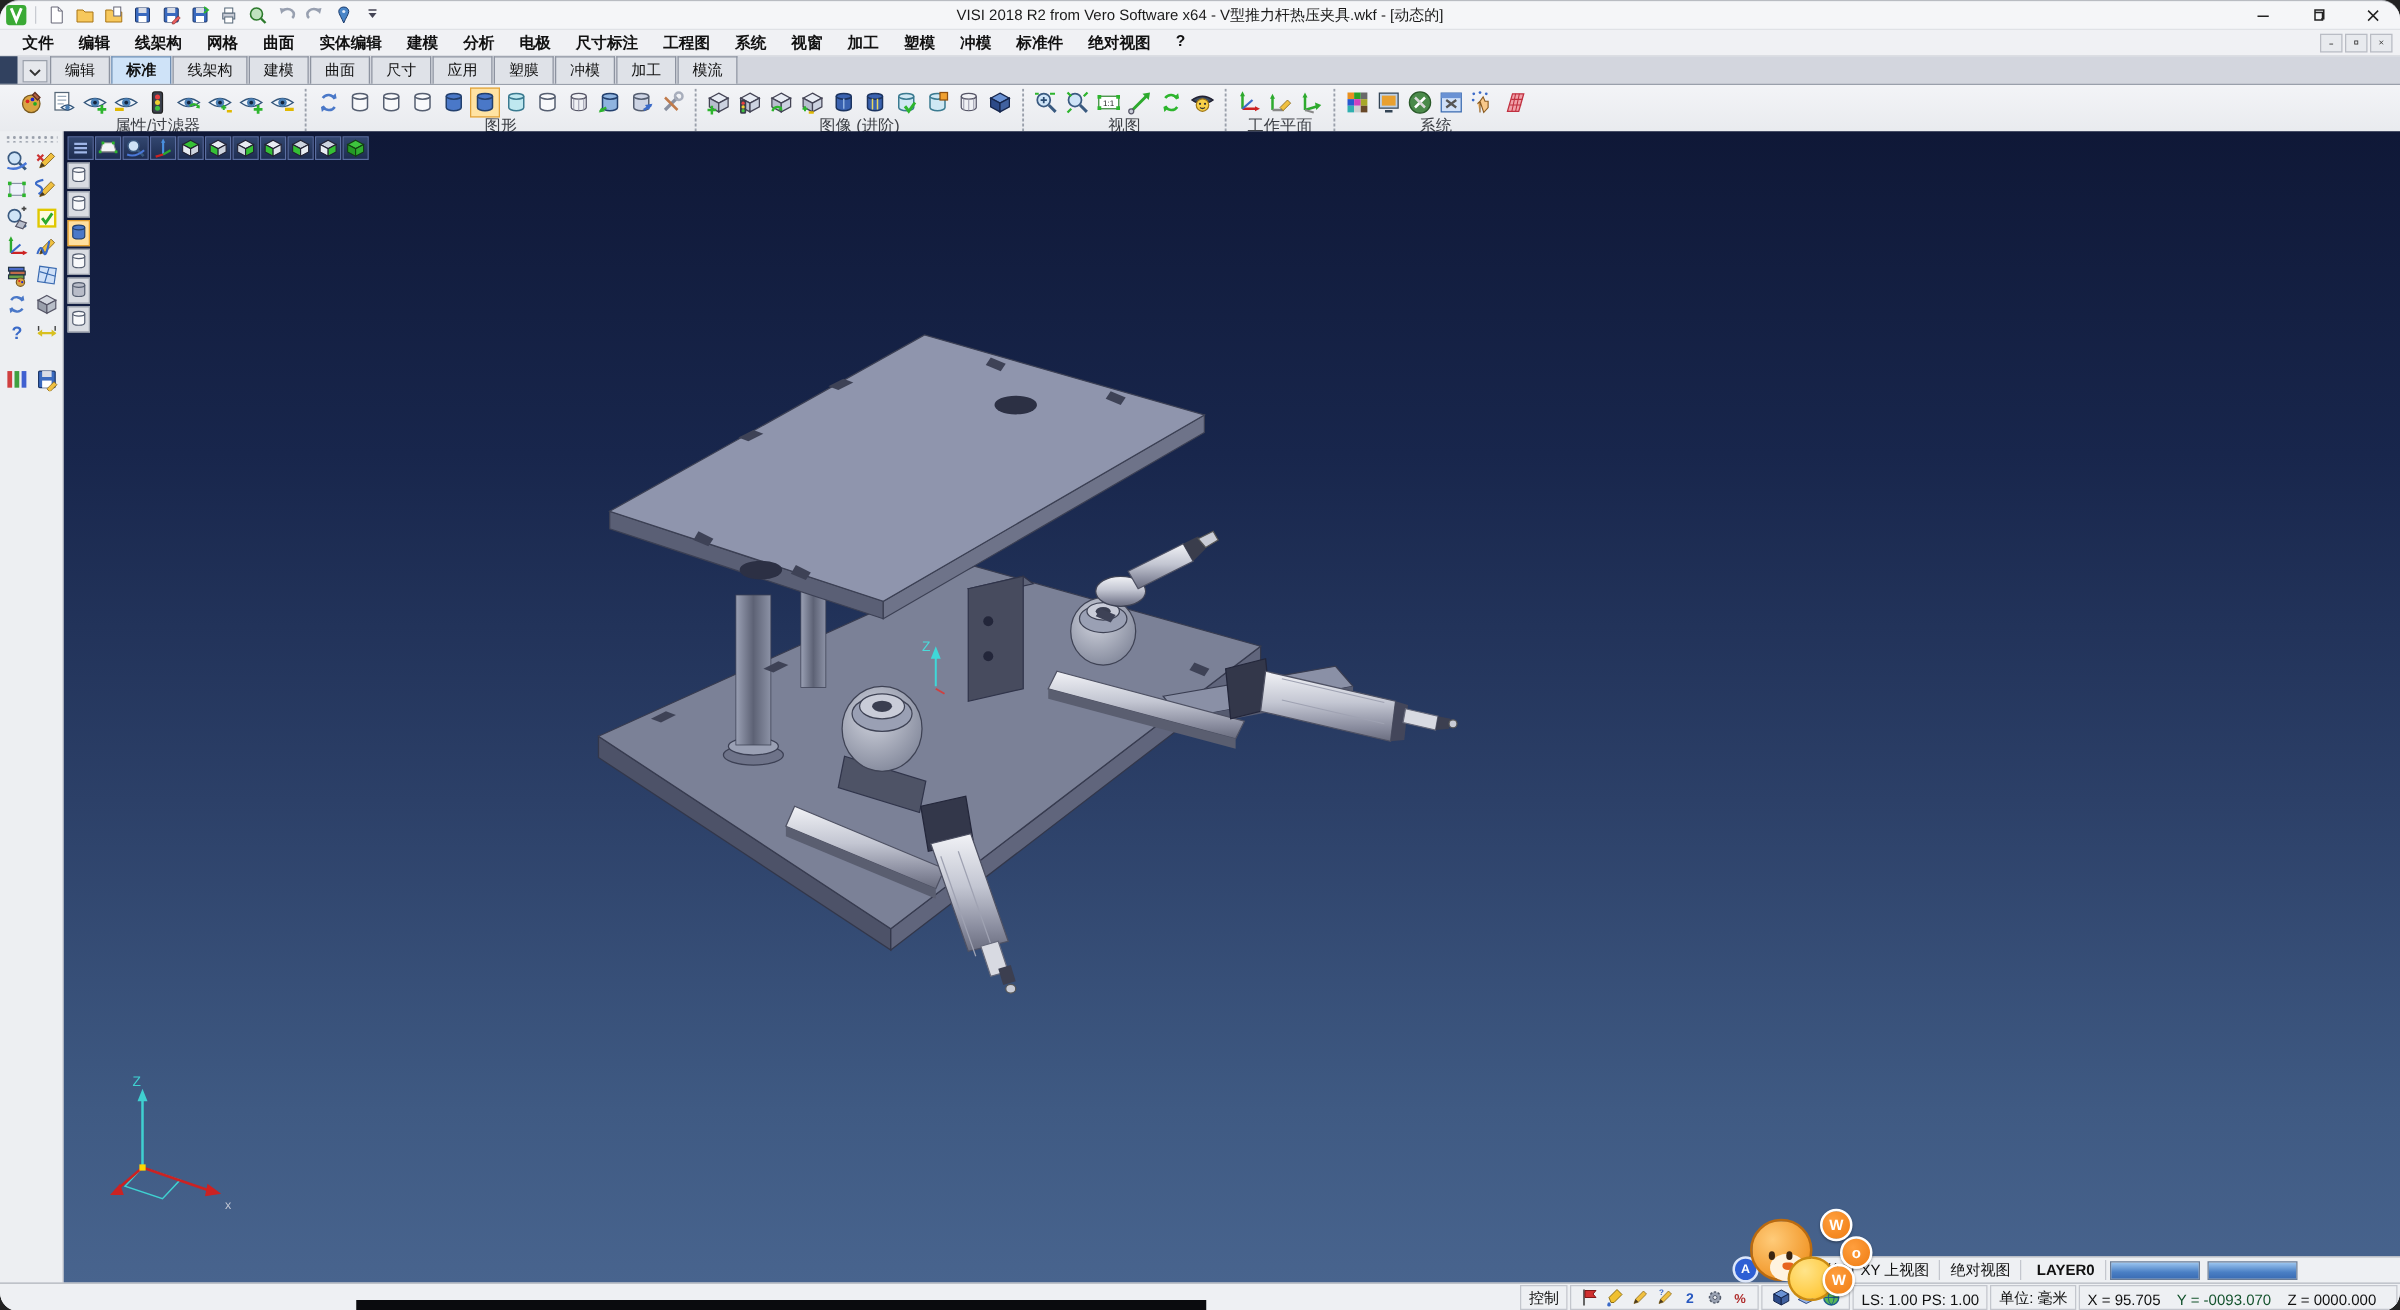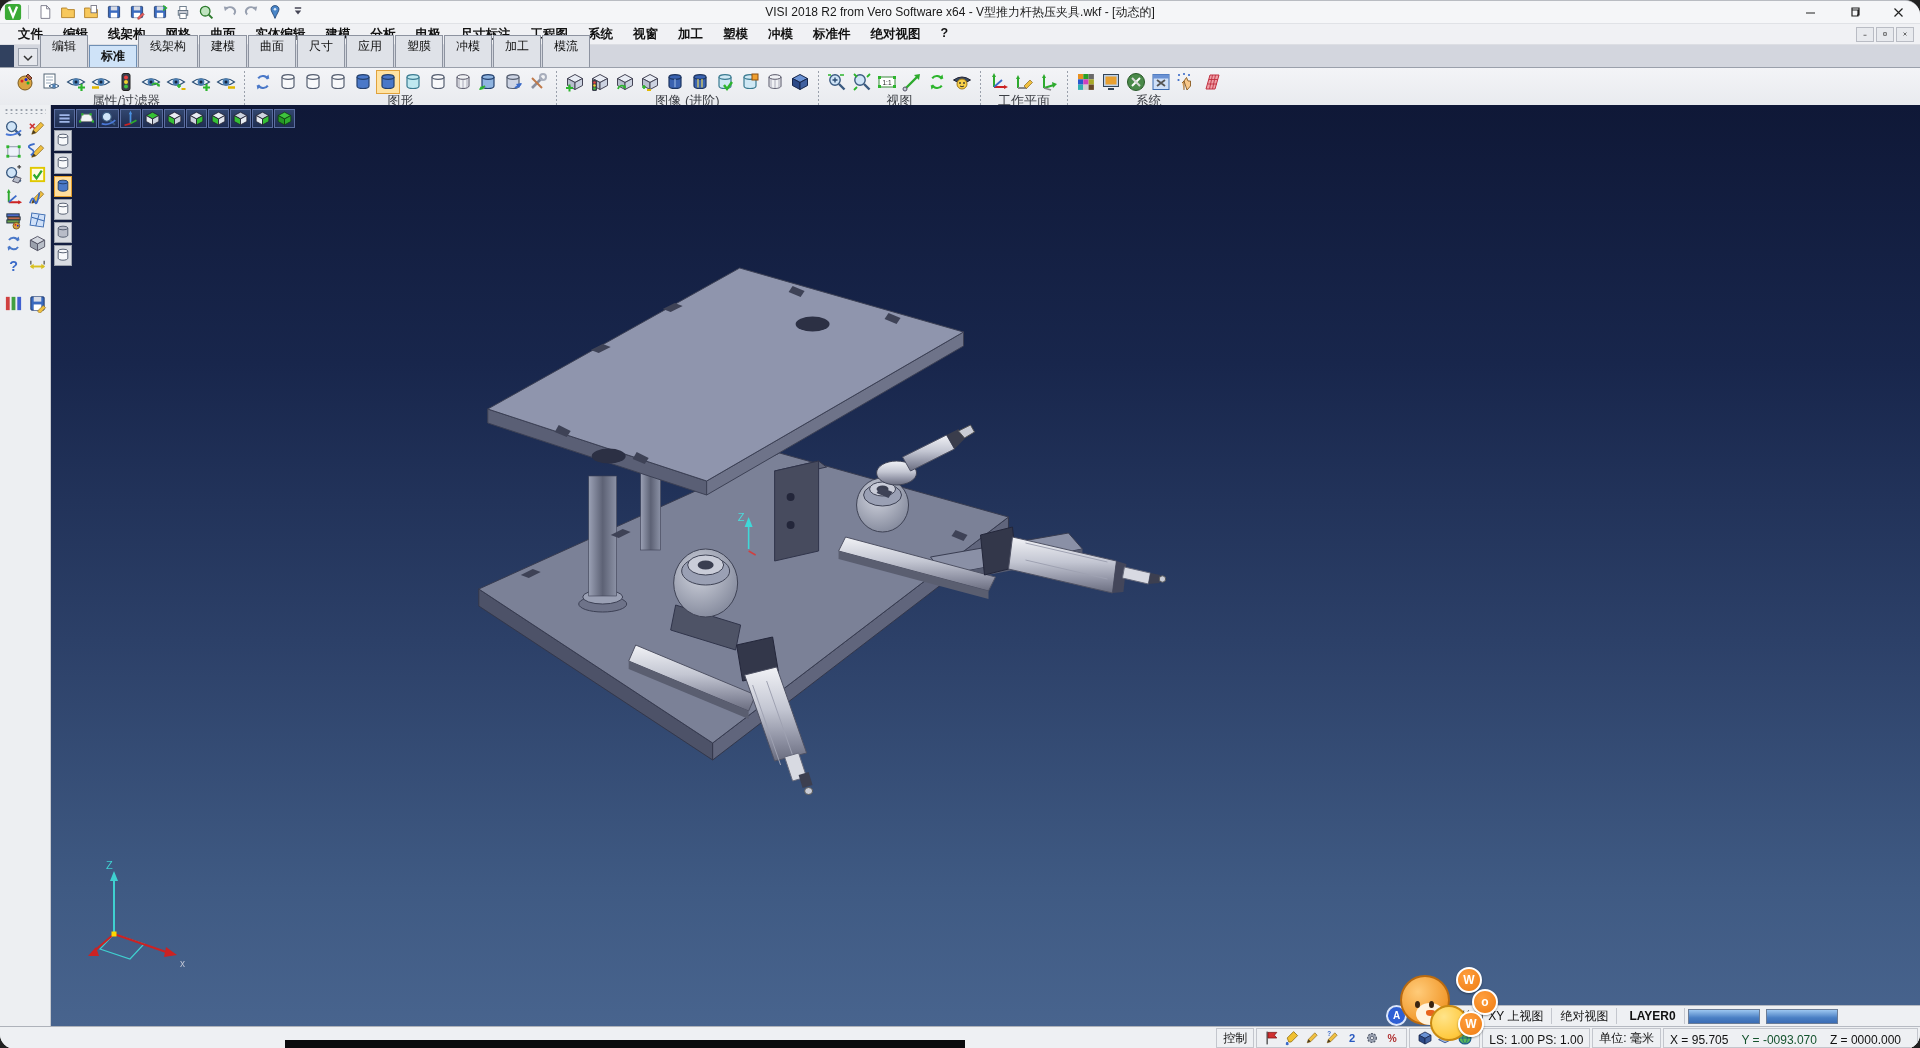--- a/index.html
+++ b/index.html
@@ -21,21 +21,21 @@
   .childctrl{margin-left:auto;display:flex;gap:2px;padding-right:6px;}
   .childbtn{width:18px;height:15px;border:1px solid #b9bcc4;background:#e8eaee;display:flex;align-items:center;justify-content:center;cursor:pointer;}
   .childbtn svg{width:8px;height:8px;stroke:#333;stroke-width:1.4;fill:none;}
   
   .tabrow{height:22px;background:#d3d6de;display:flex;align-items:flex-end;border-bottom:1px solid #9aa0ab;}
   .tab-corner{width:14px;height:22px;background:#31415f;}
   .tab-drop{width:20px;height:18px;margin:0 2px 1px 4px;border:1px solid #9aa0ab;background:#e6e8ed;cursor:pointer;padding:0;}
   .tab-drop svg{width:10px;height:8px;}
   .tabs{display:flex;margin:0;padding:0;list-style:none;}
   .tab{font-size:12px;color:#111;padding:2px 11px;border:1px solid #8d93a0;border-bottom:none;background:#dfe2e8;margin-right:1px;cursor:pointer;white-space:nowrap;}
-  .tab.active{background:#cfe3f8;border-color:#6f8fb4;font-weight:bold;margin-top:10px;}
+  .tab.active{background:#cfe3f8;border-color:#6f8fb4;font-weight:bold;}
   
   .toolbar{height:40px;background:linear-gradient(#f3f4f7,#e8eaee);display:flex;align-items:flex-start;padding-left:14px;border-bottom:1px solid #c9ccd2;}
   .tb-group{display:flex;flex-direction:column;}
   .tb-icons{display:flex;gap:1px;align-items:center;height:27px;}
   .tb-btn{width:24px;height:24px;border:1px solid transparent;background:transparent;padding:1px;cursor:pointer;}
   .tb-btn svg{width:20px;height:20px;}
   .tb-btn.active{background:#ffe3a3;border-color:#e0a23c;}
   .tb-label{font-size:13px;color:#3c3f45;text-align:center;height:12px;line-height:12px;text-decoration:underline;}
   .tb-sep{width:9px;align-self:stretch;background:radial-gradient(circle,#9aa0ab 1px,transparent 1px);background-size:3px 4px;background-position:center;background-repeat:repeat-y;margin:3px 2px;}
   

